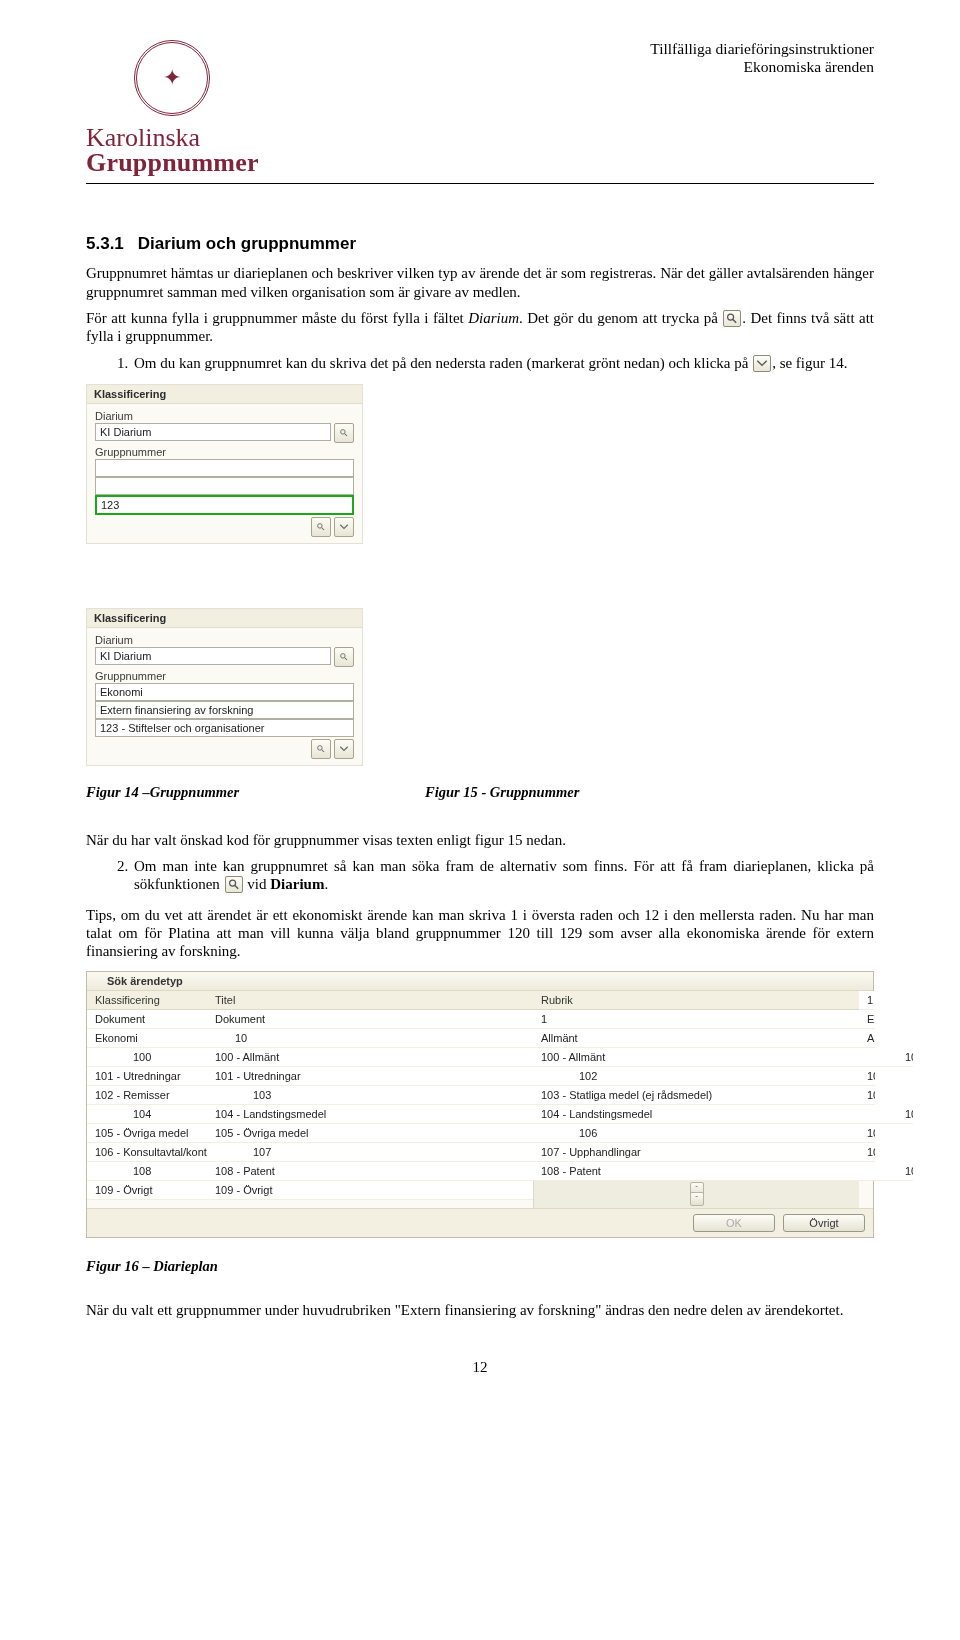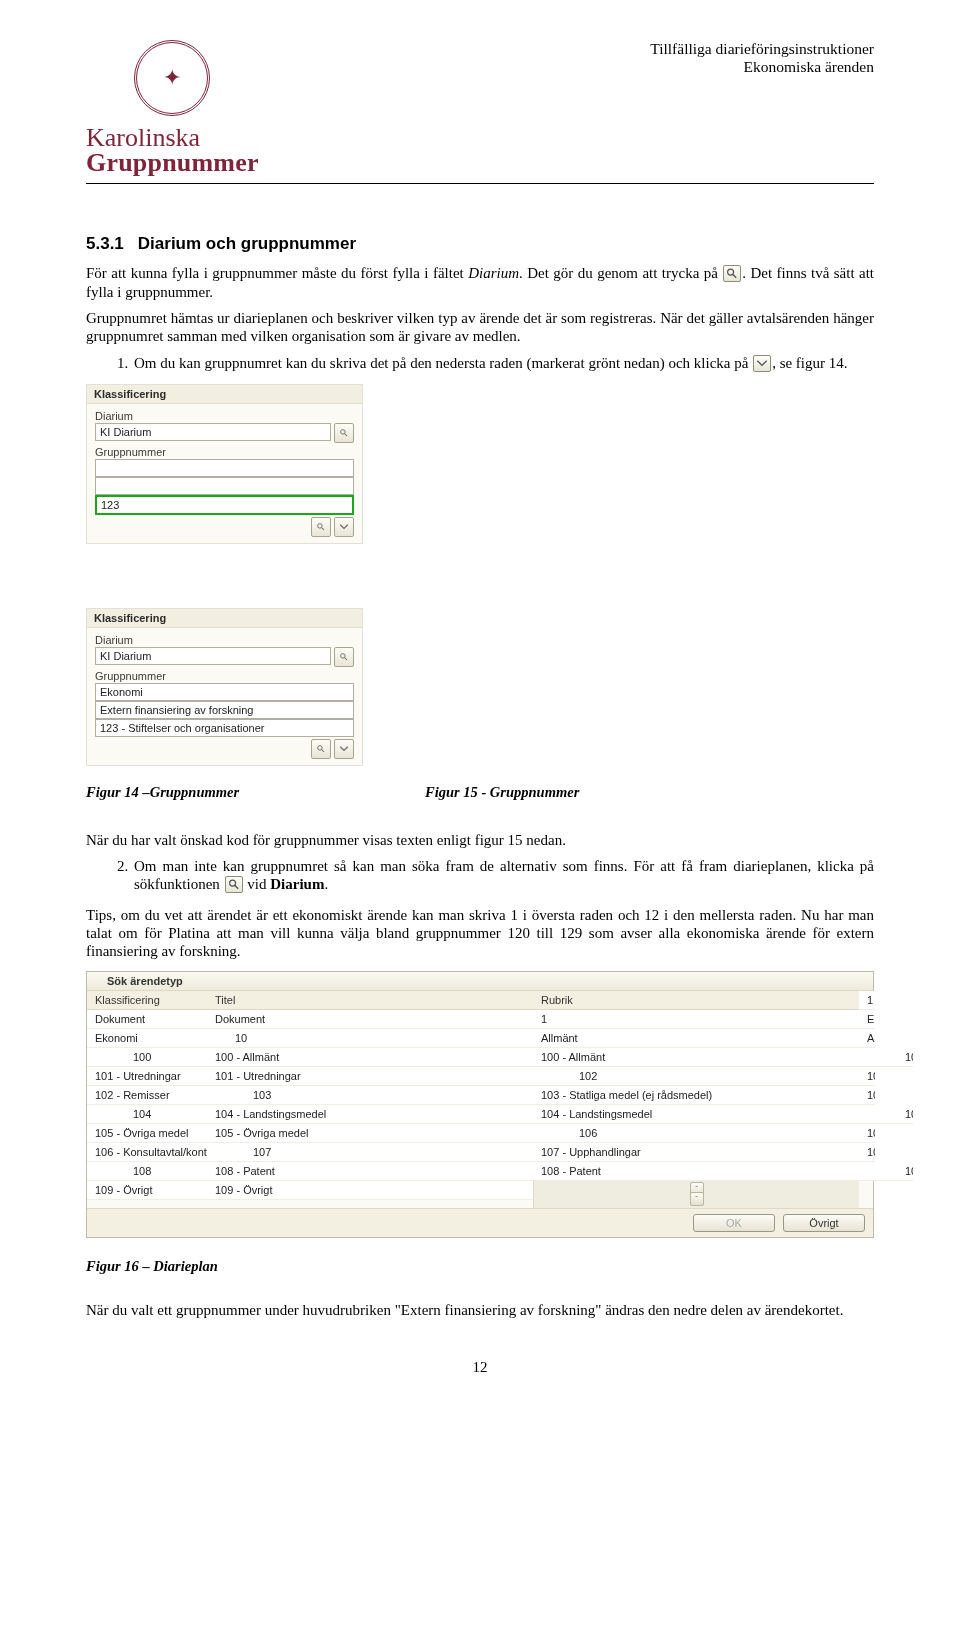--- a/index.html
+++ b/index.html
@@ -279,30 +279,30 @@
       <div>Tillfälliga diarieföringsinstruktioner</div>
       <div>Ekonomiska ärenden</div>
     </div>
   </div>
   <hr class="hdr">
 
   <h3 class="section">
     <span class="sec-no">5.3.1</span><span>Diarium och gruppnummer</span>
   </h3>
 
+  <p class="body">Gruppnumret hämtas ur diarieplanen och beskriver vilken typ av ärende det är som registreras. När det gäller avtalsärenden hänger gruppnumret samman med vilken organisation som är givare av medlen.</p>
+
   <p class="body">
     <span>För att kunna fylla i gruppnummer måste du först fylla i fältet </span><i>Diarium</i><span>. Det gör du genom att trycka på </span><span class="inline-icon">
         <svg viewBox="0 0 16 16">
           <circle cx="6.5" cy="6.5" r="3.2" fill="none" stroke="#555" stroke-width="1.3"></circle>
           <line x1="9" y1="9" x2="12.5" y2="12.5" stroke="#555" stroke-width="1.5"></line>
         </svg>
       </span><span>. Det finns två sätt att fylla i gruppnummer.</span>
   </p>
-
-  <p class="body">Gruppnumret hämtas ur diarieplanen och beskriver vilken typ av ärende det är som registreras. När det gäller avtalsärenden hänger gruppnumret samman med vilken organisation som är givare av medlen.</p>
 
   <ol class="num" start="1">
     <li>
       <span>Om du kan gruppnumret kan du skriva det på den nedersta raden (markerat grönt nedan) och klicka på </span><span class="inline-icon">
           <svg viewBox="0 0 16 16">
             <path d="M3 5 L8 10 L13 5" fill="none" stroke="#555" stroke-width="1.5"></path>
           </svg>
         </span><span>, se figur 14.</span>
     </li>
   </ol>

